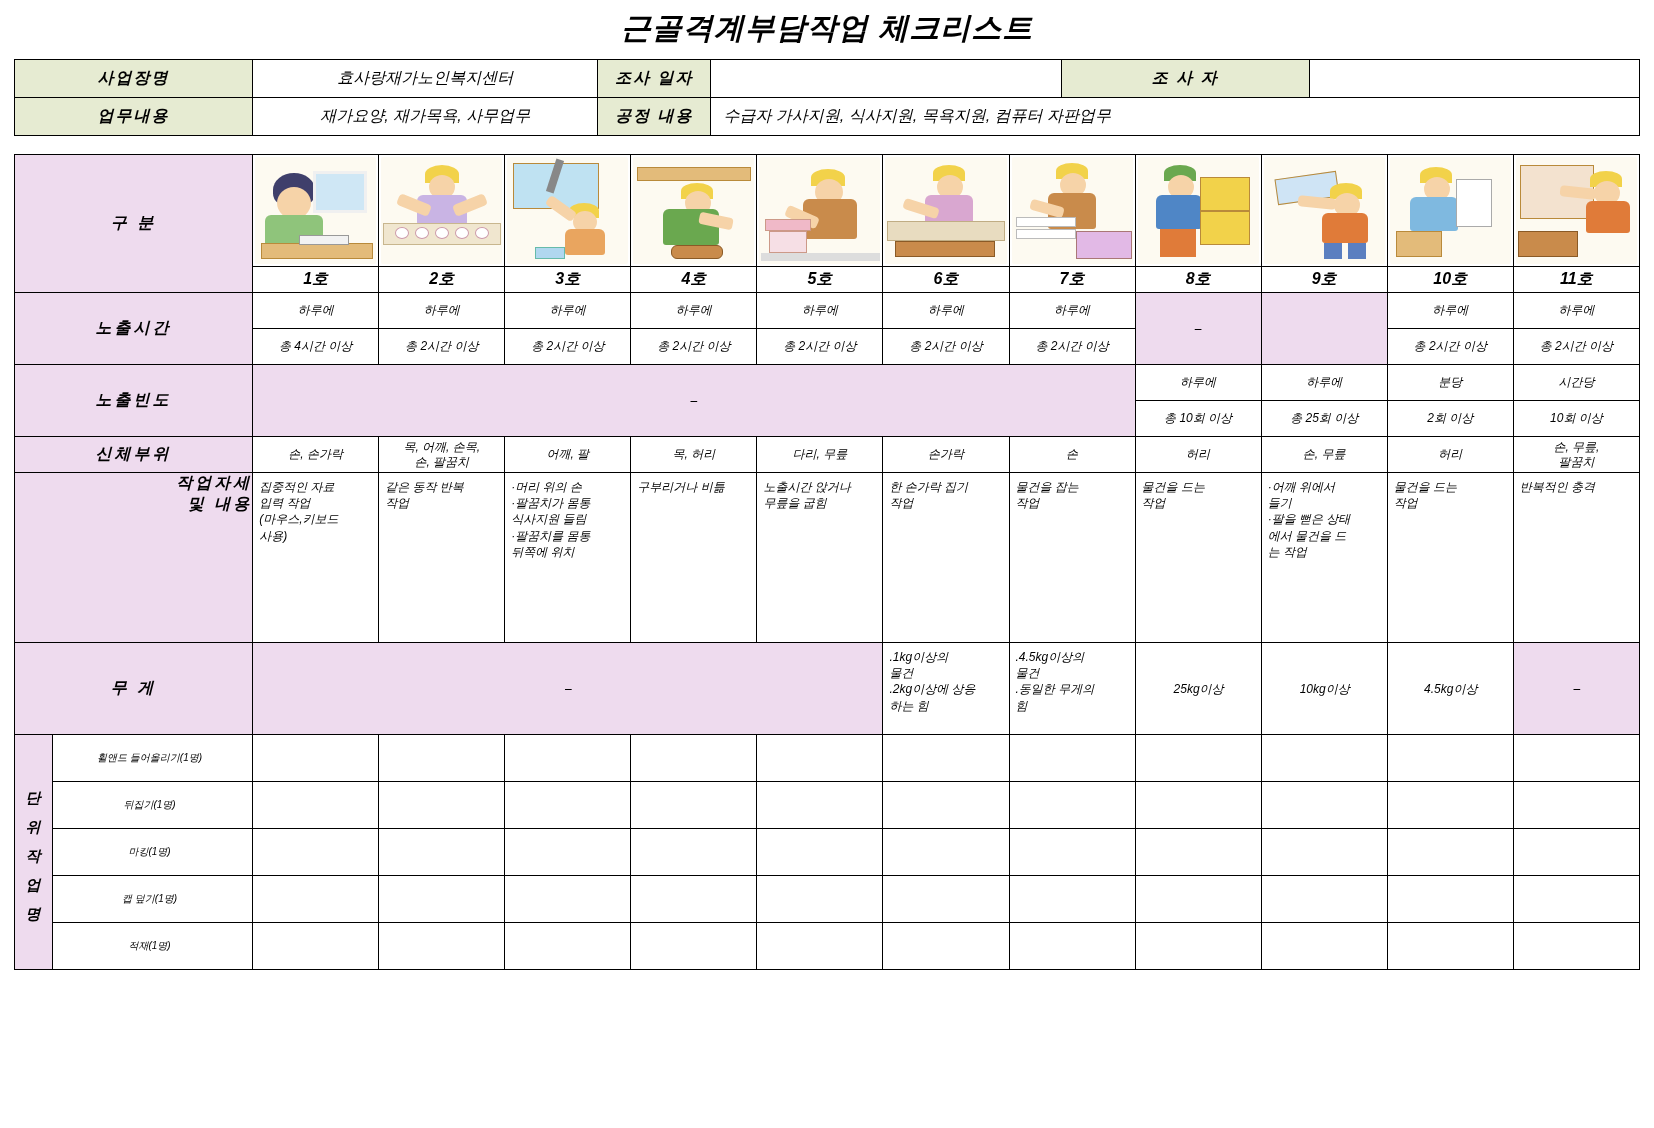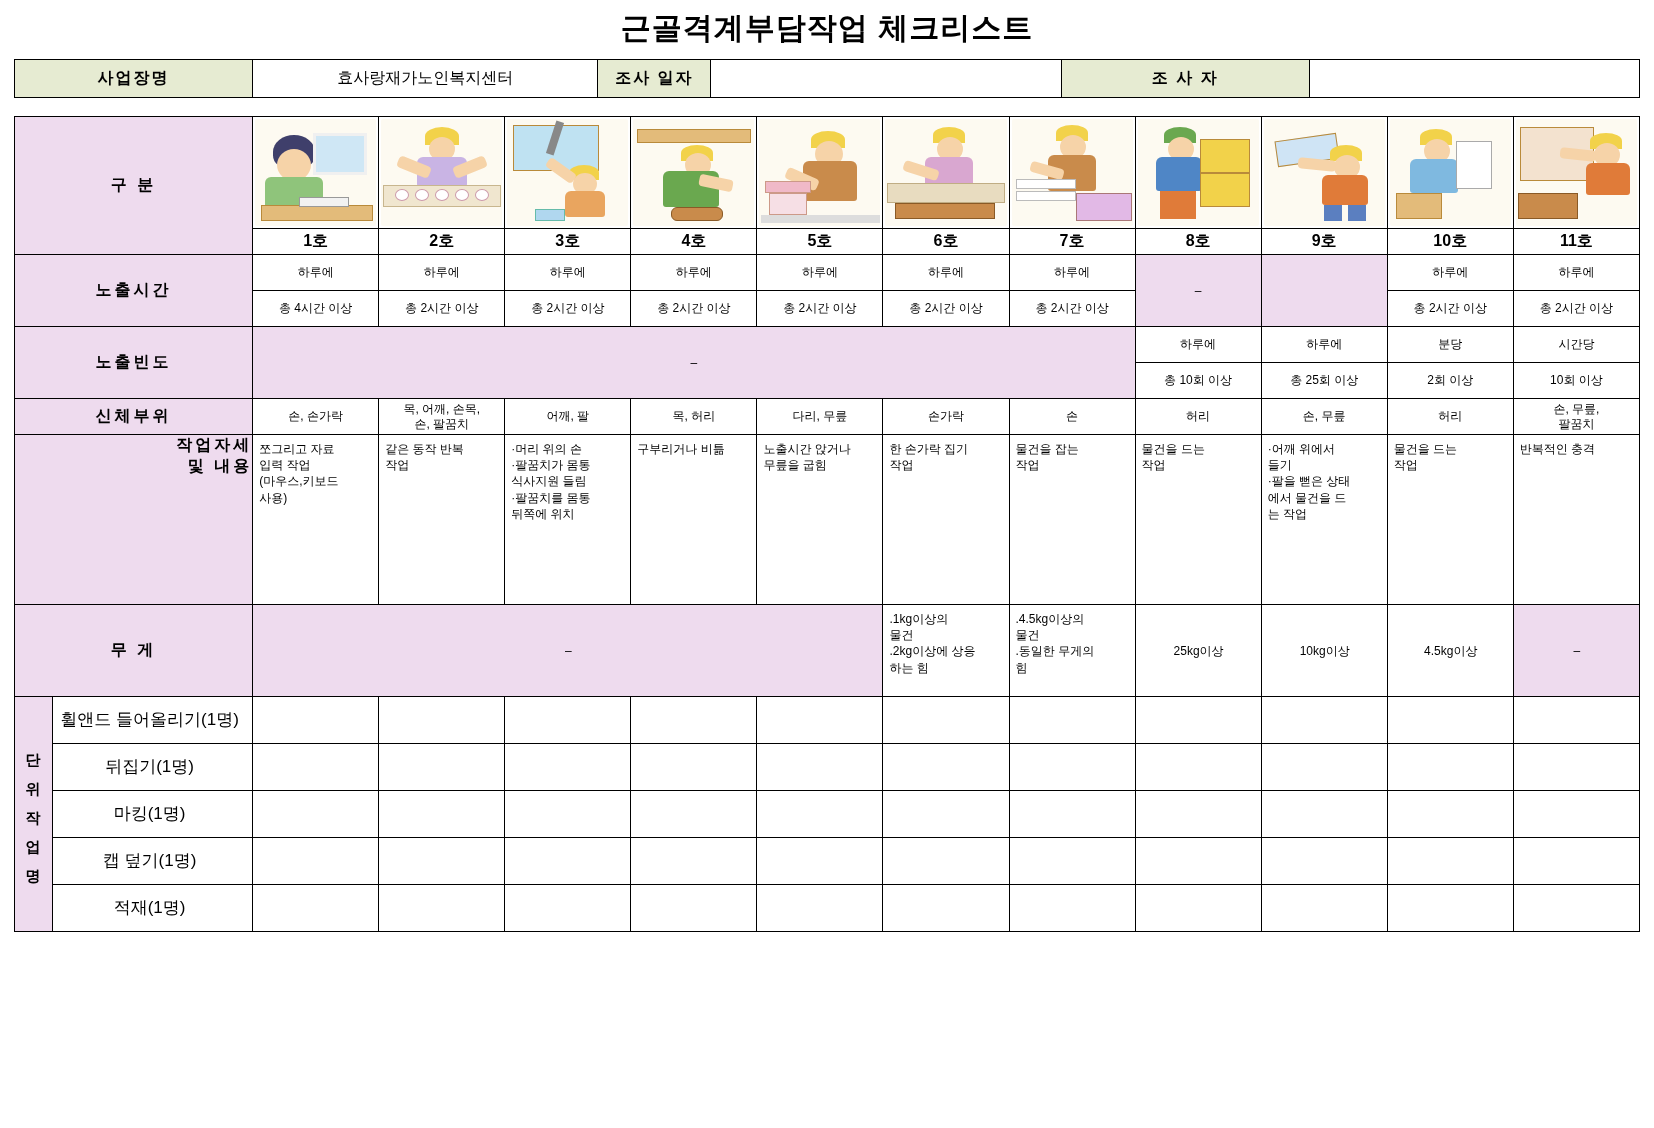--- a/index.html
+++ b/index.html
@@ -4,21 +4,21 @@
 <style>
   * { box-sizing: border-box; }
   html, body { margin:0; padding:0; }
   body {
     width: 1654px; height: 1128px;
     background:#ffffff;
     font-family: "Liberation Sans", sans-serif;
     color:#000;
     -webkit-font-smoothing: antialiased;
   }
-  .page { position:relative; width:1654px; height:1128px; padding:0 14px; }
+  .page { position:relative; width:1654px; height:1128px; padding:0 14px;font-style:italic; }
 
   
   .title {
     text-align:center;
     font-size:30px;
     font-weight:bold;
     letter-spacing:1px;
     padding:8px 0 10px 0;
   }
 
@@ -76,21 +76,21 @@
     width:38px;
     font-size:15px;
     font-weight:bold;
     text-align:center;
     line-height:1.0;
   }
   .vert-label div { writing-mode: vertical-rl; letter-spacing:14px; margin:0 auto; }
   .unit-name {
     text-align:right;
     padding-right:6px;
-    font-size:17px;
+    font-size:10px;
     line-height:1.25;
     height:47px;
   }
   .blankcell { height:47px; }
 
   
   .art { position:relative; width:100%; height:100%; overflow:hidden; border-radius:2px; }
   .art .sk { position:absolute; }
   .hat { position:absolute; border-radius:50% 50% 0 0; }
   .head { position:absolute; border-radius:50%; }
@@ -117,20 +117,26 @@
     </colgroup>
     <tbody>
         <tr>
       <td class="lbl-green">사업장명</td>
       <td class="val">효사랑재가노인복지센터</td>
       <td class="lbl-green">조사 일자</td>
       <td class="val"></td>
       <td class="lbl-green">조 사 자</td>
       <td class="val"></td>
     </tr>
+    <tr>
+      <td class="lbl-green">업무내용</td>
+      <td class="val">재가요양, 재가목욕, 사무업무</td>
+      <td class="lbl-green">공정 내용</td>
+      <td class="val left" colspan="3">수급자 가사지원, 식사지원, 목욕지원, 컴퓨터 자판업무</td>
+    </tr>
   </tbody>
     </table>
 
   <div class="spacer"></div>
 
   <table class="grid">
     <colgroup>
       <col style="width:38px">
       <col style="width:200px">
       <col span="11" style="width:126px">
@@ -338,21 +344,21 @@
       <td class="body-part ml">허리</td>
       <td class="body-part ml">손, 무릎</td>
       <td class="body-part ml">허리</td>
       <td class="body-part ml" style="white-space: pre-line;">손, 무릎,
 팔꿈치</td>
     </tr>
 
     <tr class="posture">
       <td class="rowhdr ml" colspan="2" style="white-space: pre-line; text-align: right;">작업자세
 및 내용</td>
-      <td class="cell ml" style="white-space: pre-line;">쪼그리고 자료
+      <td class="cell ml" style="white-space: pre-line;">집중적인 자료
 입력 작업
 (마우스,키보드
 사용)</td>
       <td class="cell ml" style="white-space: pre-line;">같은 동작 반복
 작업</td>
       <td class="cell ml" style="white-space: pre-line;">·머리 위의 손
 ·팔꿈치가 몸통
 식사지원 들림
 ·팔꿈치를 몸통
 뒤쪽에 위치</td>

